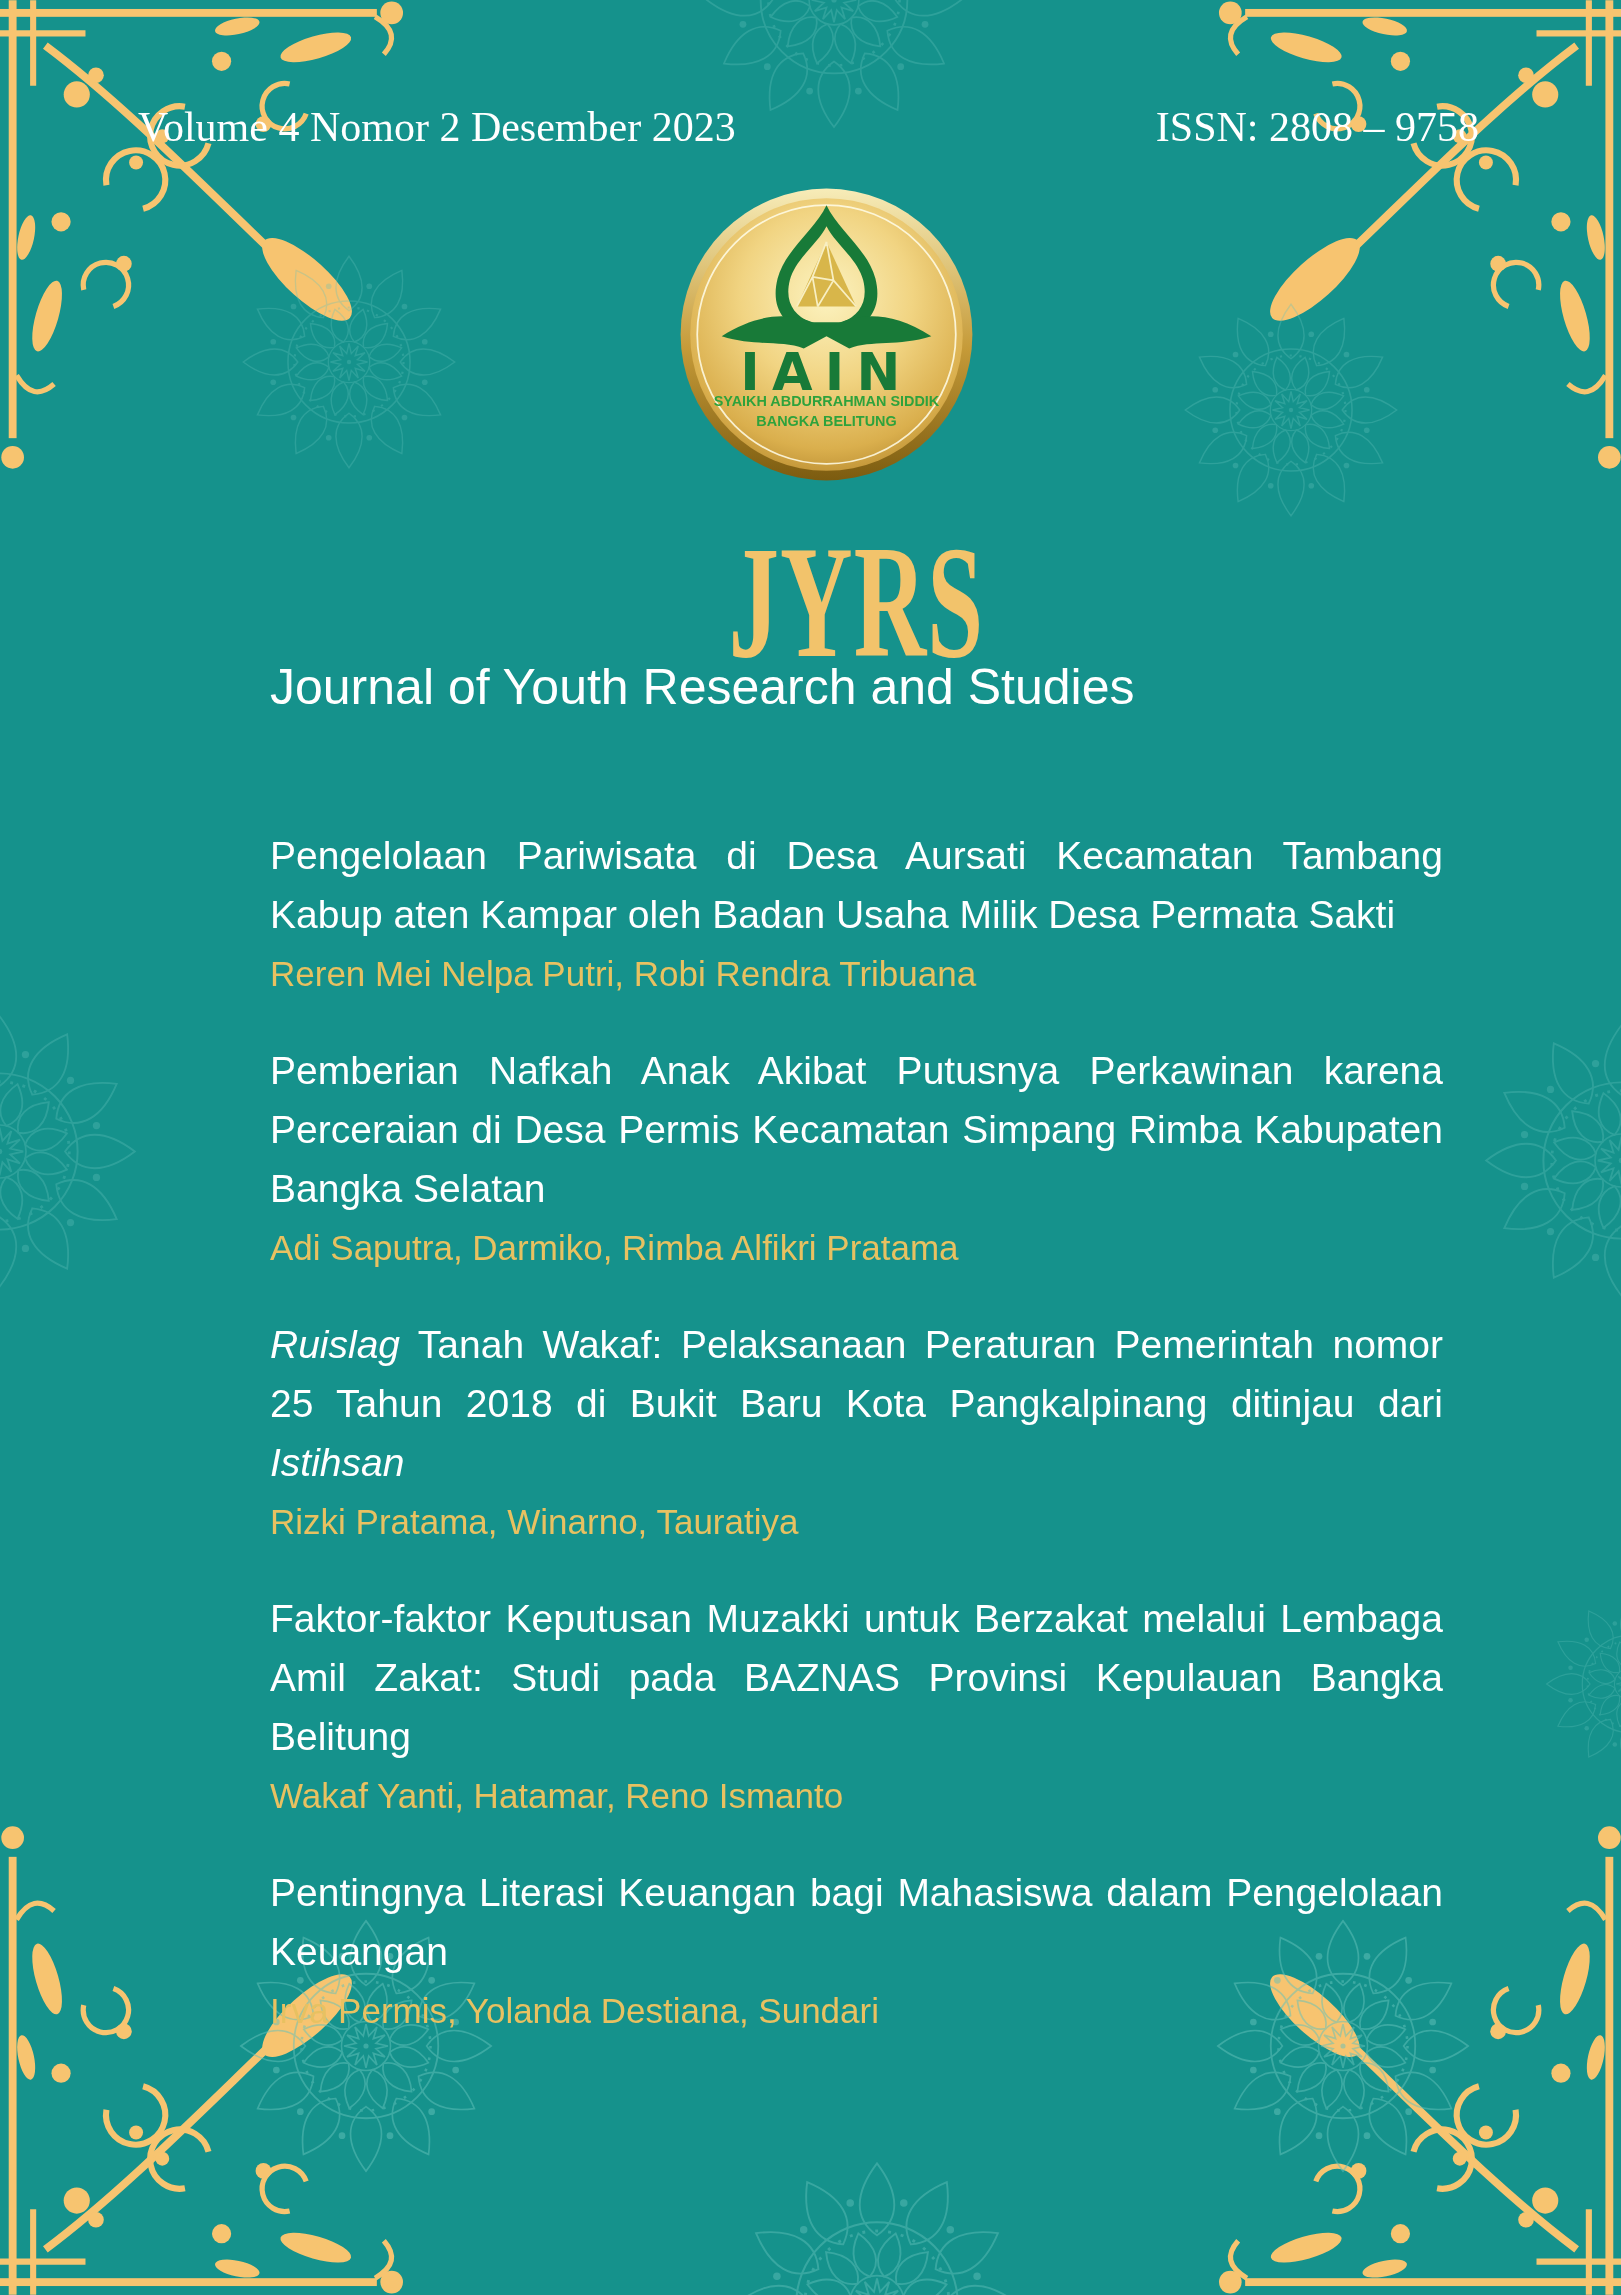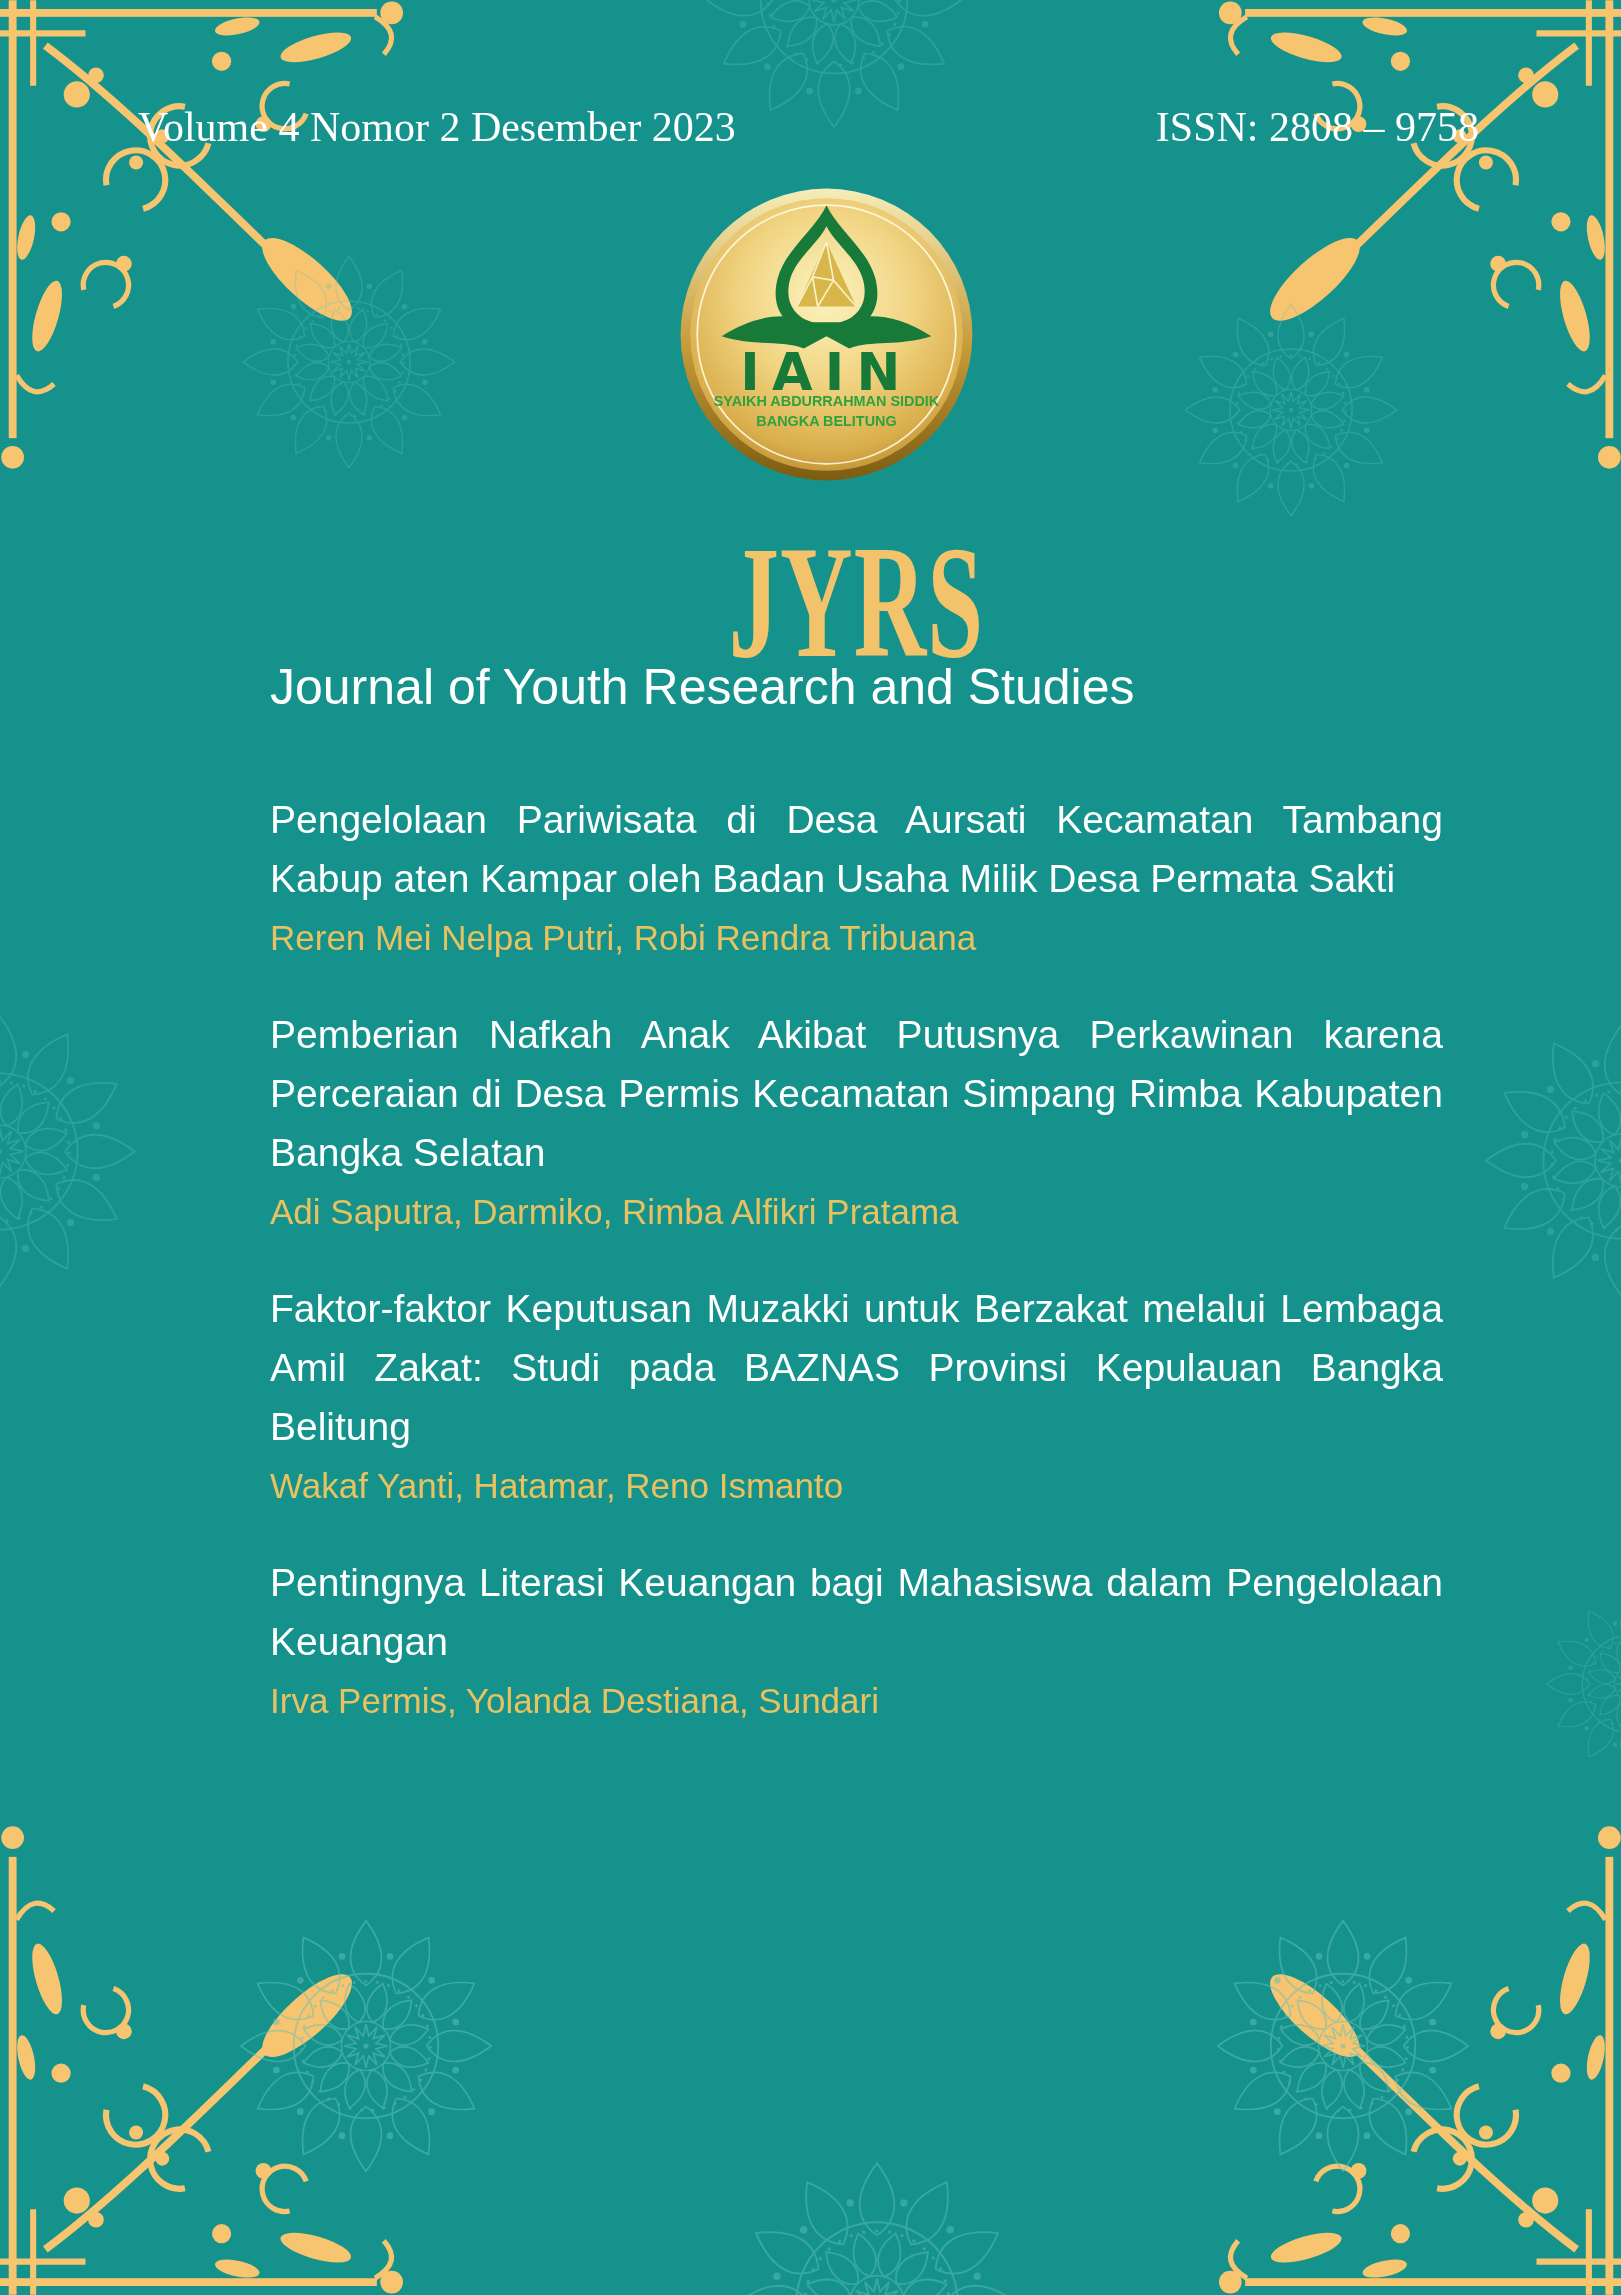--- a/index.html
+++ b/index.html
@@ -56,21 +56,21 @@
     transform:scaleX(.62);
     transform-origin:center;
   }
   .journal-name{
     position:absolute;left:270px;top:661px;width:1173px;
     text-align:left;
     font-size:50px;line-height:52px;
     color:var(--title-white);
   }
   
-  .articles{position:absolute;left:270px;top:790px;width:1173px;}
+  .articles{position:absolute;left:270px;top:826px;width:1173px;}
   .article{margin:0 0 38px 0;}
   .article-title{
     margin:0;
     color:var(--title-white);
     font-size:39px;line-height:59px;
     text-align:justify;
   }
   .article-title i{font-style:italic;}
   .article-authors{
     margin:0;
@@ -241,20 +241,24 @@
   <div class="articles">
       <div class="article">
         <p class="article-title"><span>Pengelolaan Pariwisata di Desa Aursati Kecamatan Tambang Kabup aten Kampar oleh Badan Usaha Milik Desa Permata Sakti</span></p>
         <p class="article-authors">Reren Mei Nelpa Putri, Robi Rendra Tribuana</p>
       </div>
       <div class="article">
         <p class="article-title"><span>Pemberian Nafkah Anak Akibat Putusnya Perkawinan karena Perceraian di Desa Permis Kecamatan Simpang Rimba Kabupaten Bangka Selatan</span></p>
         <p class="article-authors">Adi Saputra, Darmiko, Rimba Alfikri Pratama</p>
       </div>
       <div class="article">
+        <p class="article-title"><i>Ruislag</i><span> Tanah Wakaf: Pelaksanaan Peraturan Pemerintah nomor 25 Tahun 2018 di Bukit Baru Kota Pangkalpinang ditinjau dari </span><i>Istihsan</i></p>
+        <p class="article-authors">Rizki Pratama, Winarno, Tauratiya</p>
+      </div>
+      <div class="article">
         <p class="article-title"><span>Faktor-faktor Keputusan Muzakki untuk Berzakat melalui Lembaga Amil Zakat: Studi pada BAZNAS Provinsi Kepulauan Bangka Belitung</span></p>
         <p class="article-authors">Wakaf Yanti, Hatamar, Reno Ismanto</p>
       </div>
       <div class="article">
         <p class="article-title"><span>Pentingnya Literasi Keuangan bagi Mahasiswa dalam Pengelolaan Keuangan</span></p>
         <p class="article-authors">Irva Permis, Yolanda Destiana, Sundari</p>
       </div>
     </div>
 
 </div>

